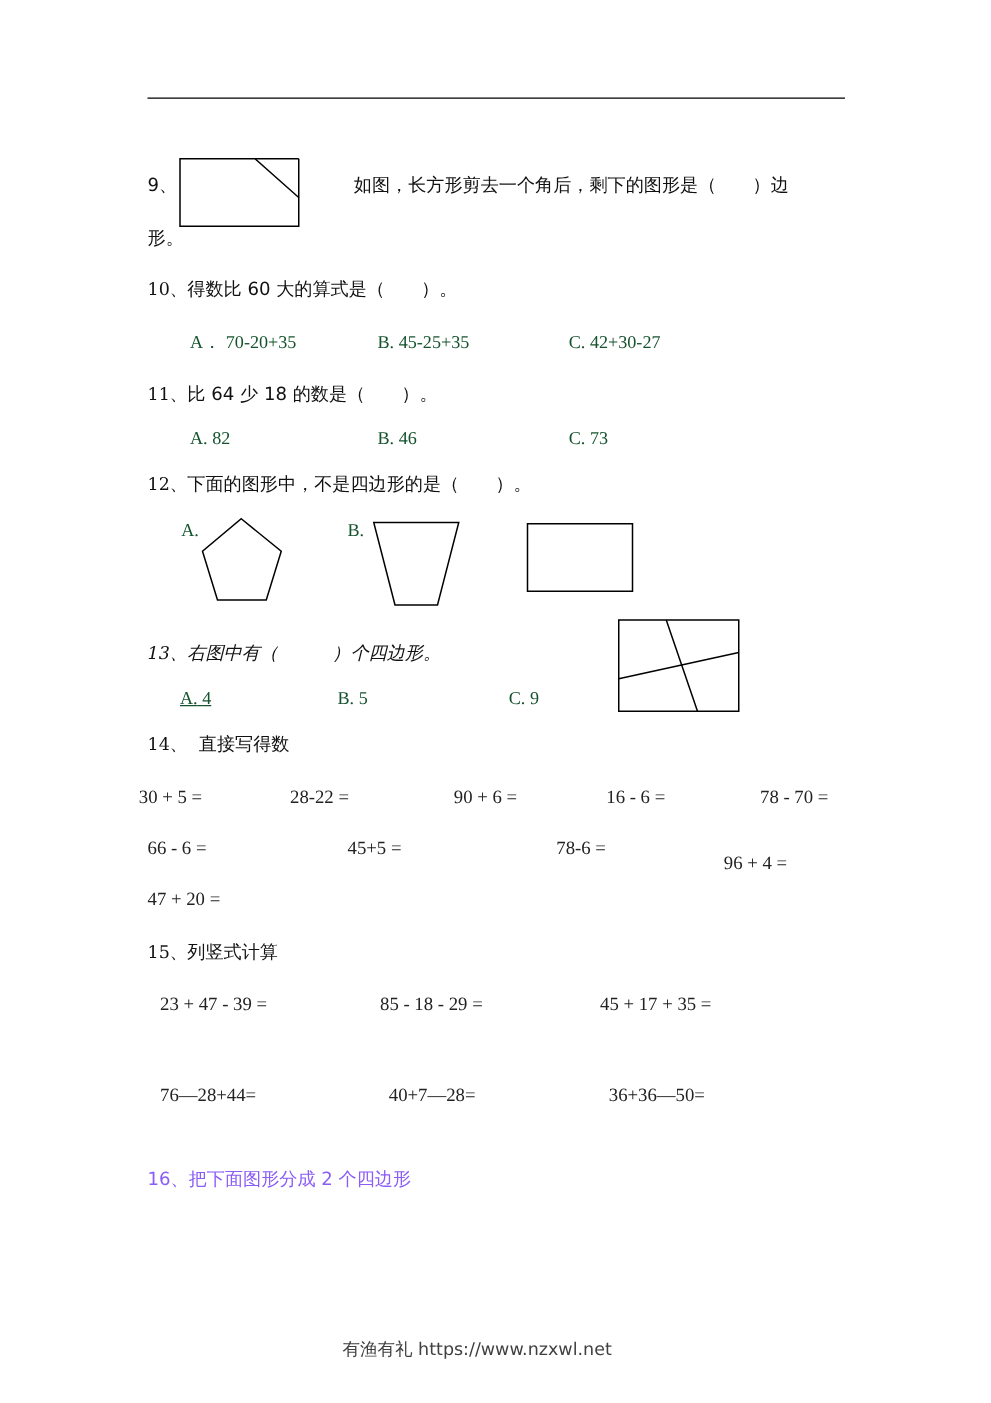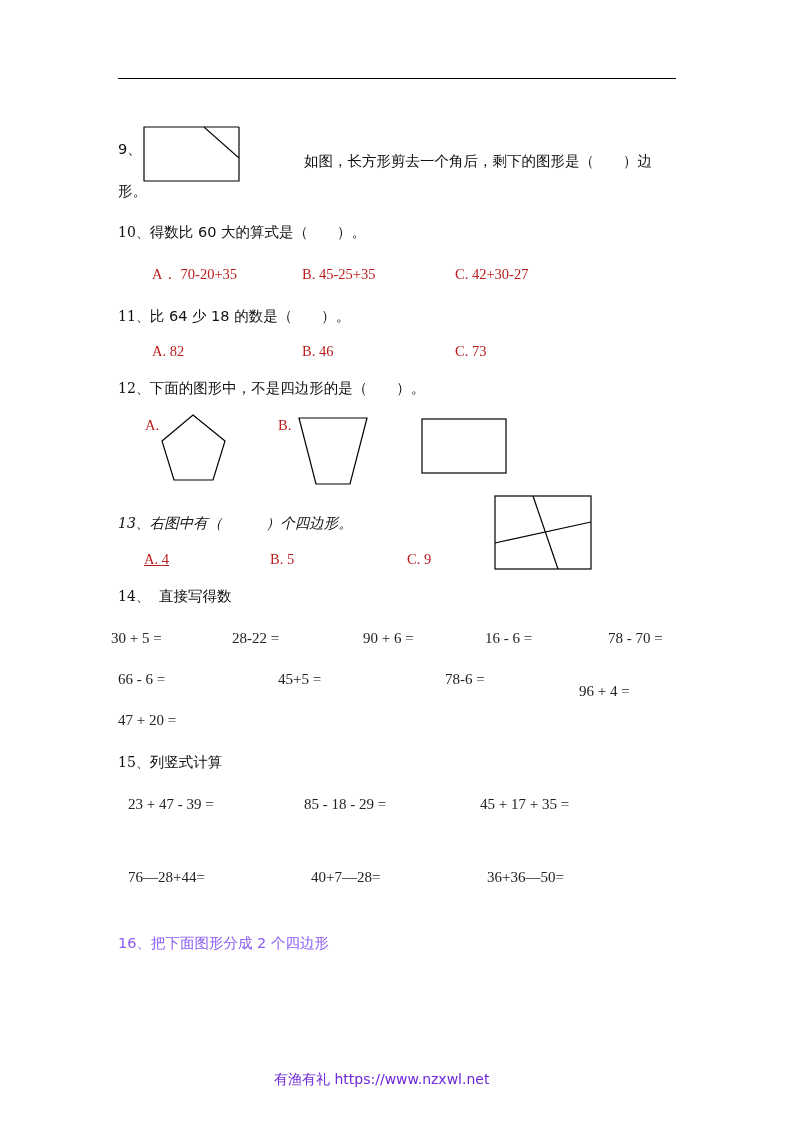--- a/index.html
+++ b/index.html
@@ -4,39 +4,39 @@
   <style>
     html, body { margin: 0; padding: 0; background: #ffffff; }
     body {
       width: 793px; height: 1122px; position: relative; overflow: hidden;
       font-family: "DejaVu Sans", sans-serif; color: #111111;
     }
     .abs { position: absolute; white-space: nowrap; }
     .header-rule { position: absolute; left: 118px; top: 78px; width: 558px; height: 0; border-top: 1.5px solid #000; }
     .q { font-size: 14.5px; line-height: 18px; }
     .num { font-family: "DejaVu Serif", serif; font-size: 14px; }
-    .opt { font-family: "Liberation Serif", serif; font-size: 14.5px; line-height: 18px; color: #b91c1c; }
+    .opt { font-family: "Liberation Serif", serif; font-size: 14.5px; line-height: 18px; color: #14532d; }
     .expr { font-family: "Liberation Serif", serif; font-size: 15px; line-height: 18px; color: #222; }
     .q16 { font-size: 14.5px; color: #8b5cf6; }
-    .footer { font-size: 14px; color: #6d28d9; }
+    .footer { font-size: 14px; color: #404040; }
     svg.fig { position: absolute; overflow: visible; }
     svg.fig * { fill: none; stroke: #000; stroke-width: 1.2; }
   </style>
 </head>
 <body>
 
 <div class="header-rule"></div>
 
 <div class="abs q" style="left:118px; top:140px;">9、</div>
 <svg class="fig" style="left:0;top:0;" width="793" height="1122">
   <polygon points="144,127 204,127 239,158 239,181 144,181"></polygon>
   <line x1="204" y1="127" x2="239" y2="127" style="stroke:#000;"></line>
   <line x1="239" y1="127" x2="239" y2="158" style="stroke:#000;"></line>
 </svg>
-<div class="abs q" style="left:304px; top:140px;margin-top:12px;">如图，长方形剪去一个角后，剩下的图形是（　　）边</div>
+<div class="abs q" style="left:283px; top:140px;">如图，长方形剪去一个角后，剩下的图形是（　　）边</div>
 <div class="abs q" style="left:118px; top:182px;">形。</div>
 
 <div class="abs q" style="left:118px; top:223px;">
   <span class="num">10、</span><span>得数比 60 大的算式是（　　）。</span>
 </div>
 <div class="abs opt" style="left:152px; top:265px;"><span>A．</span> <span>70-20+35</span></div>
 <div class="abs opt" style="left:302px; top:265px;"><span>B.</span> <span>45-25+35</span></div>
 <div class="abs opt" style="left:455px; top:265px;"><span>C.</span> <span>42+30-27</span></div>
 
 <div class="abs q" style="left:118px; top:307px;">

